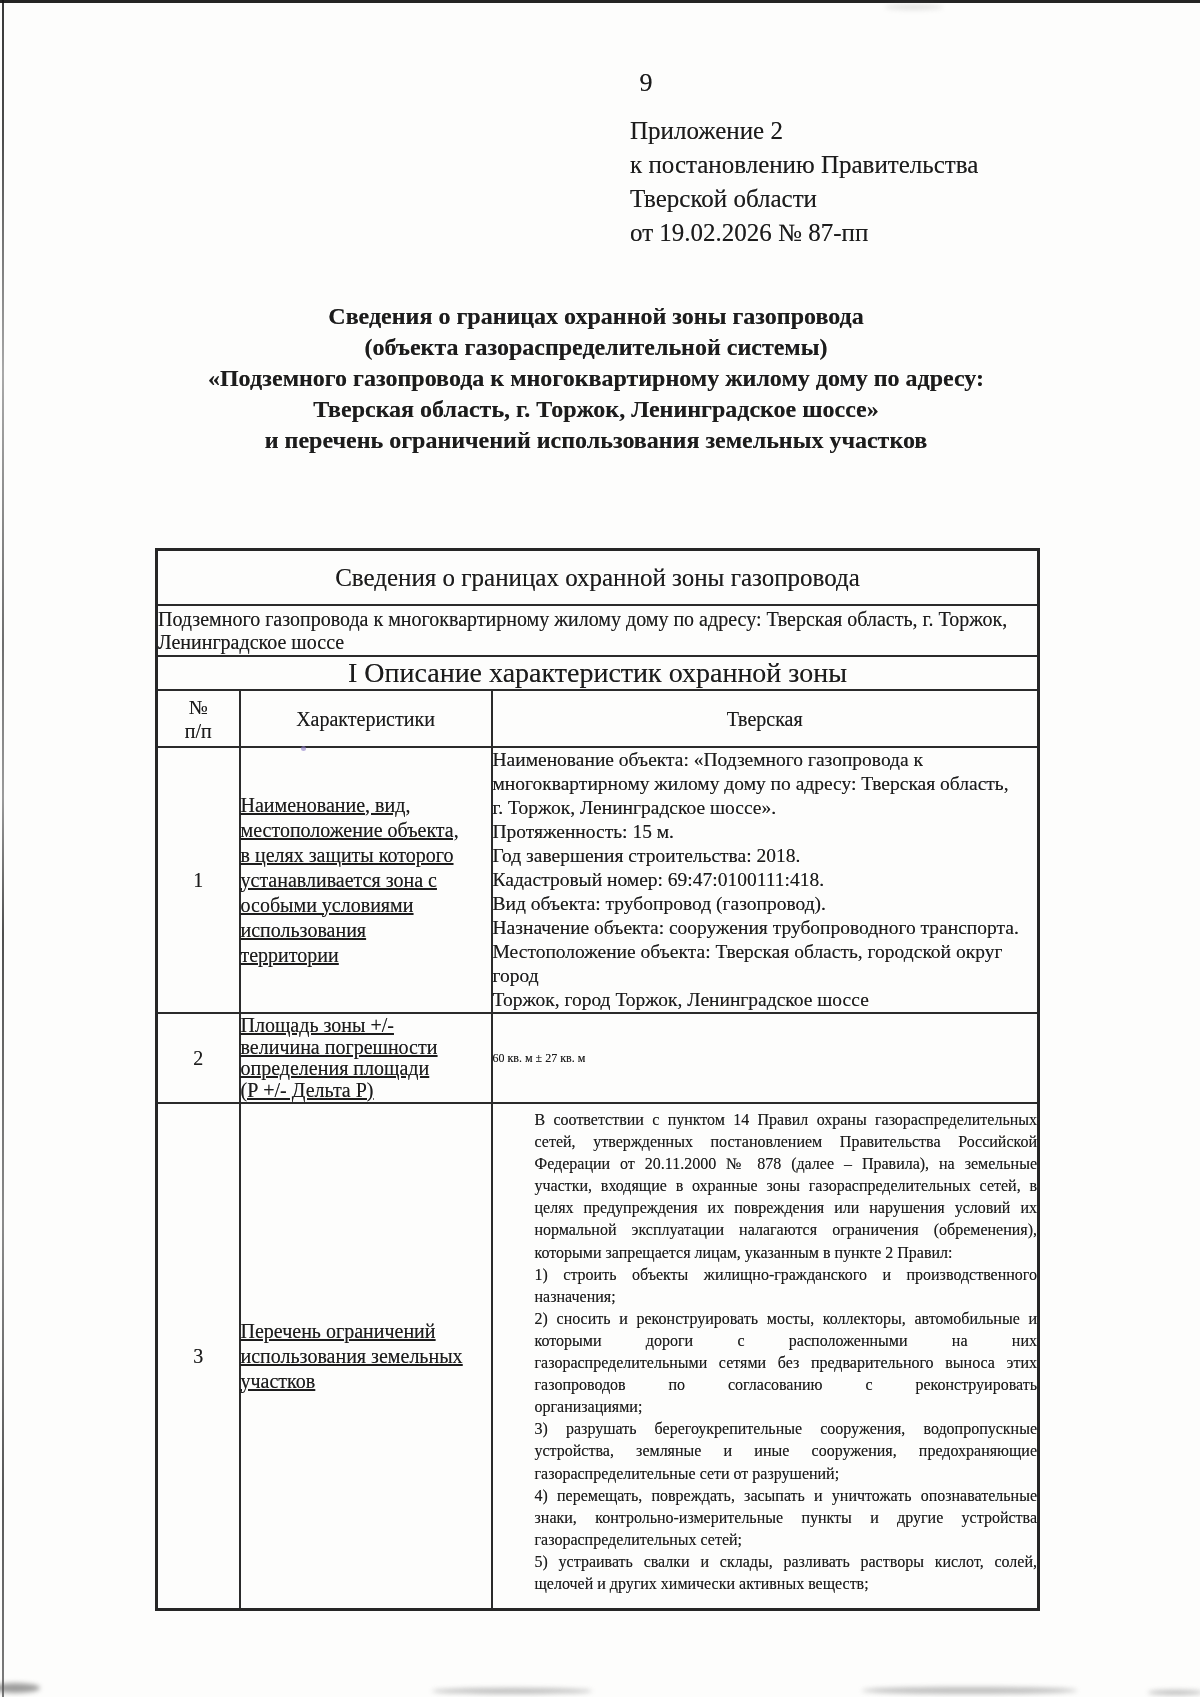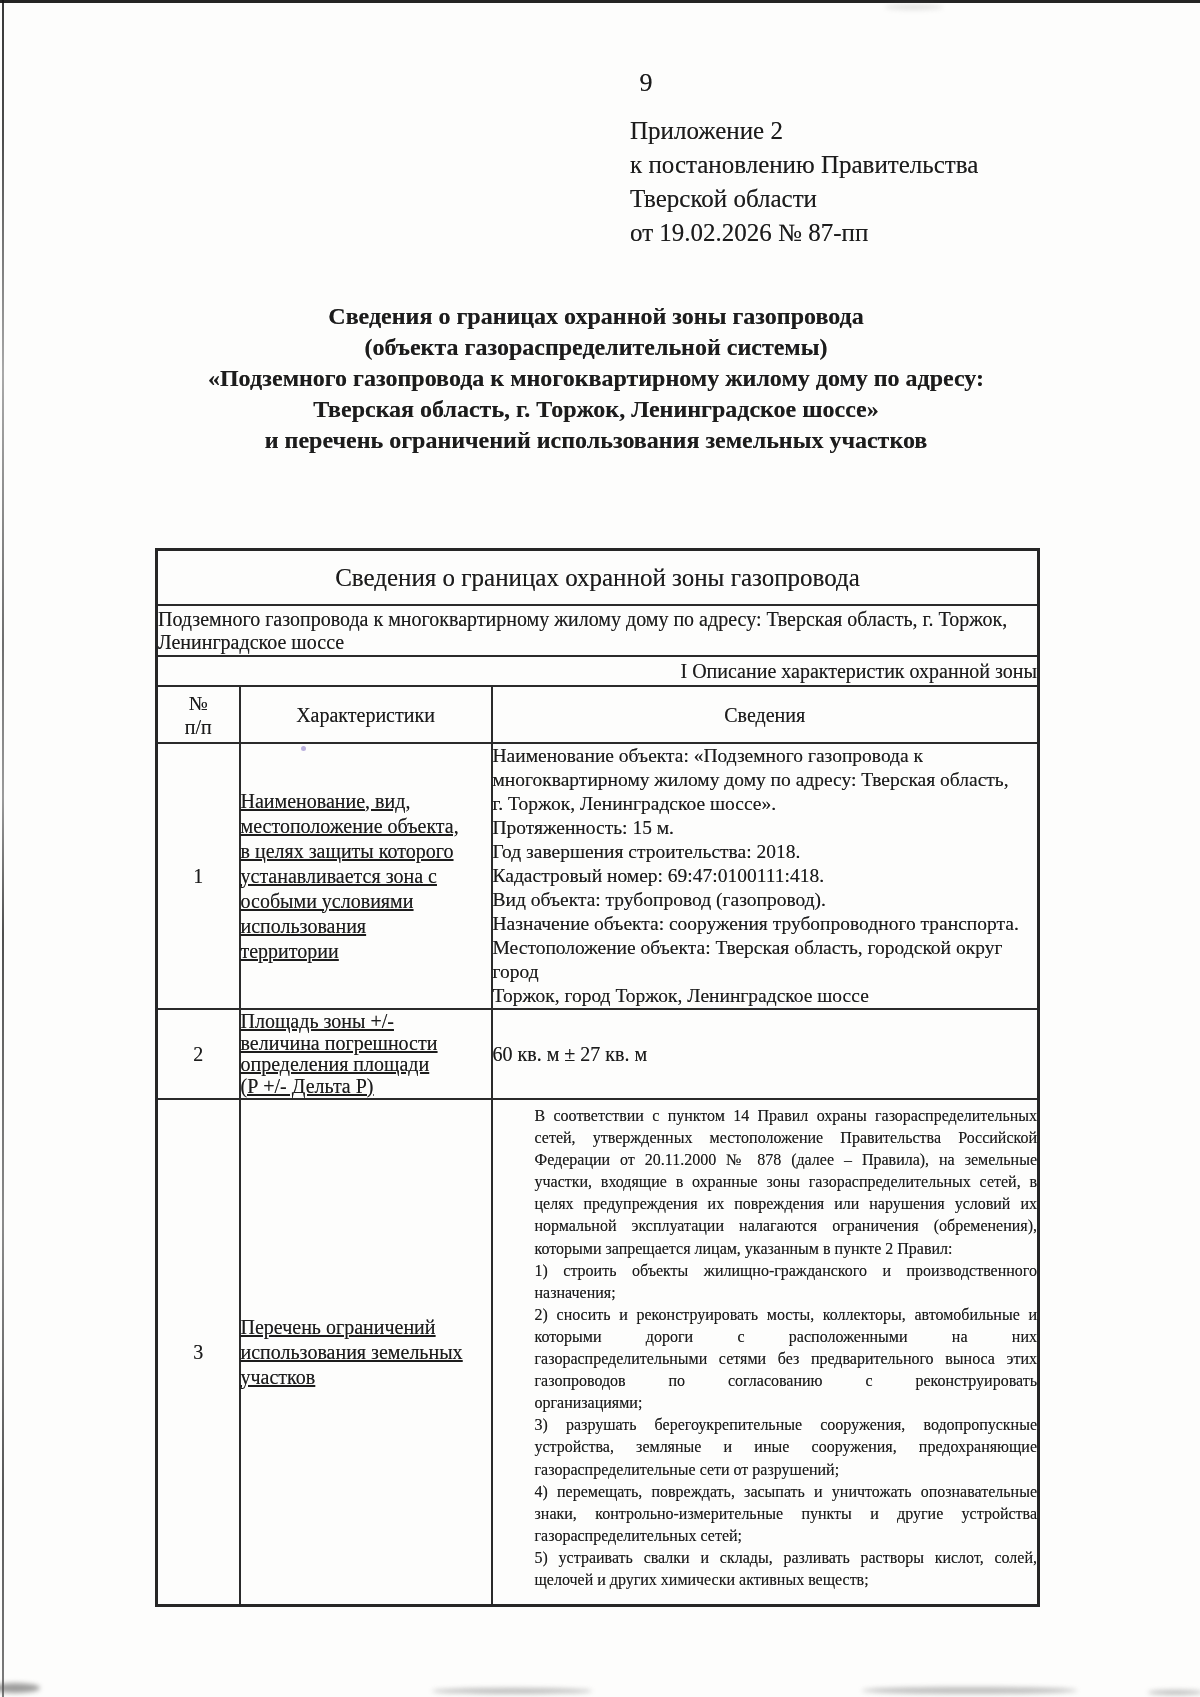--- a/index.html
+++ b/index.html
@@ -30,34 +30,34 @@
   .doc-title { position:absolute; left:100px; top:301px; width:992px; text-align:center;
                font-size:24px; line-height:31px; font-weight:bold; white-space:pre-line; }
 
   table.ozone { position:absolute; left:155px; top:548px; width:882px;
                 border-collapse:collapse; table-layout:fixed;
                 border:3px solid #262626; }
   table.ozone td { border:2px solid #2b2b2b; vertical-align:middle; padding:0; }
 
   tr.t-title td { height:53px; font-size:25px; text-align:center; }
   tr.t-sub   td { height:49px; font-size:20px; line-height:23px; white-space:pre-line; }
-  tr.t-sec   td { height:28px; font-size:20px; text-align:right; }
+  tr.t-sec   td { height:28px; font-size:28px; text-align:center; }
   tr.t-head  td { height:55px; font-size:20px; line-height:24px; text-align:center; white-space:pre-line; }
 
   td.c-num  { text-align:center; font-size:20px; }
   td.c-char { font-size:20px; line-height:25px; padding:4px 8px 4px 13px; white-space:pre-line;text-decoration:underline; }
   td.c-desc { font-size:19.5px; padding:2px 11px; }
 
   tr.t-row1 td { height:242px; }
   tr.t-row2 td { height:88px; }
   tr.t-row3 td { height:499px; }
 
   tr.t-row1 td.c-desc { line-height:24px; white-space:pre-line;margin-top:48px; }
   tr.t-row2 td.c-char { line-height:21.5px; }
-  tr.t-row2 td.c-desc { font-size:20px; }
+  tr.t-row2 td.c-desc { font-size:12px; }
   tr.t-row3 td.c-desc { vertical-align:top; padding-top:5px; font-size:16px; line-height:22.1px;padding-left:42px; }
   tr.t-row3 td.c-desc .jline { text-align:justify; text-align-last:justify; }
   tr.t-row3 td.c-desc .jline.no-just { text-align-last:left; }
 </style>
 </head>
 <body>
 
 <div class="page">
 
   <div class="scan-top"></div>
@@ -90,21 +90,21 @@
       <td colspan="3">Подземного газопровода к многоквартирному жилому дому по адресу: Тверская область, г. Торжок,
 Ленинградское шоссе</td>
     </tr>
     <tr class="t-sec">
       <td colspan="3">I Описание характеристик охранной зоны</td>
     </tr>
     <tr class="t-head">
       <td>№
 п/п</td>
       <td>Характеристики</td>
-      <td>Сведения</td>
+      <td>Тверская</td>
     </tr>
     <tr class="t-row1">
       <td class="c-num">1</td>
       <td class="c-char">Наименование, вид,
 местоположение объекта,
 в целях защиты которого
 устанавливается зона с
 особыми условиями
 использования
 территории</td>
@@ -127,21 +127,21 @@
 (Р +/- Дельта Р)</td>
       <td class="c-desc">60 кв. м ± 27 кв. м</td>
     </tr>
     <tr class="t-row3">
       <td class="c-num">3</td>
       <td class="c-char">Перечень ограничений
 использования земельных
 участков</td>
       <td class="c-desc">
             <div class="jline">В соответствии с пунктом 14 Правил охраны газораспределительных</div>
-            <div class="jline">сетей, утвержденных местоположение Правительства Российской</div>
+            <div class="jline">сетей, утвержденных постановлением Правительства Российской</div>
             <div class="jline">Федерации от 20.11.2000 № 878 (далее – Правила), на земельные</div>
             <div class="jline">участки, входящие в охранные зоны газораспределительных сетей, в</div>
             <div class="jline">целях предупреждения их повреждения или нарушения условий их</div>
             <div class="jline">нормальной эксплуатации налагаются ограничения (обременения),</div>
             <div class="jline no-just">которыми запрещается лицам, указанным в пункте 2 Правил:</div>
             <div class="jline">1) строить объекты жилищно-гражданского и производственного</div>
             <div class="jline no-just">назначения;</div>
             <div class="jline">2) сносить и реконструировать мосты, коллекторы, автомобильные и</div>
             <div class="jline">которыми дороги с расположенными на них</div>
             <div class="jline">газораспределительными сетями без предварительного выноса этих</div>

